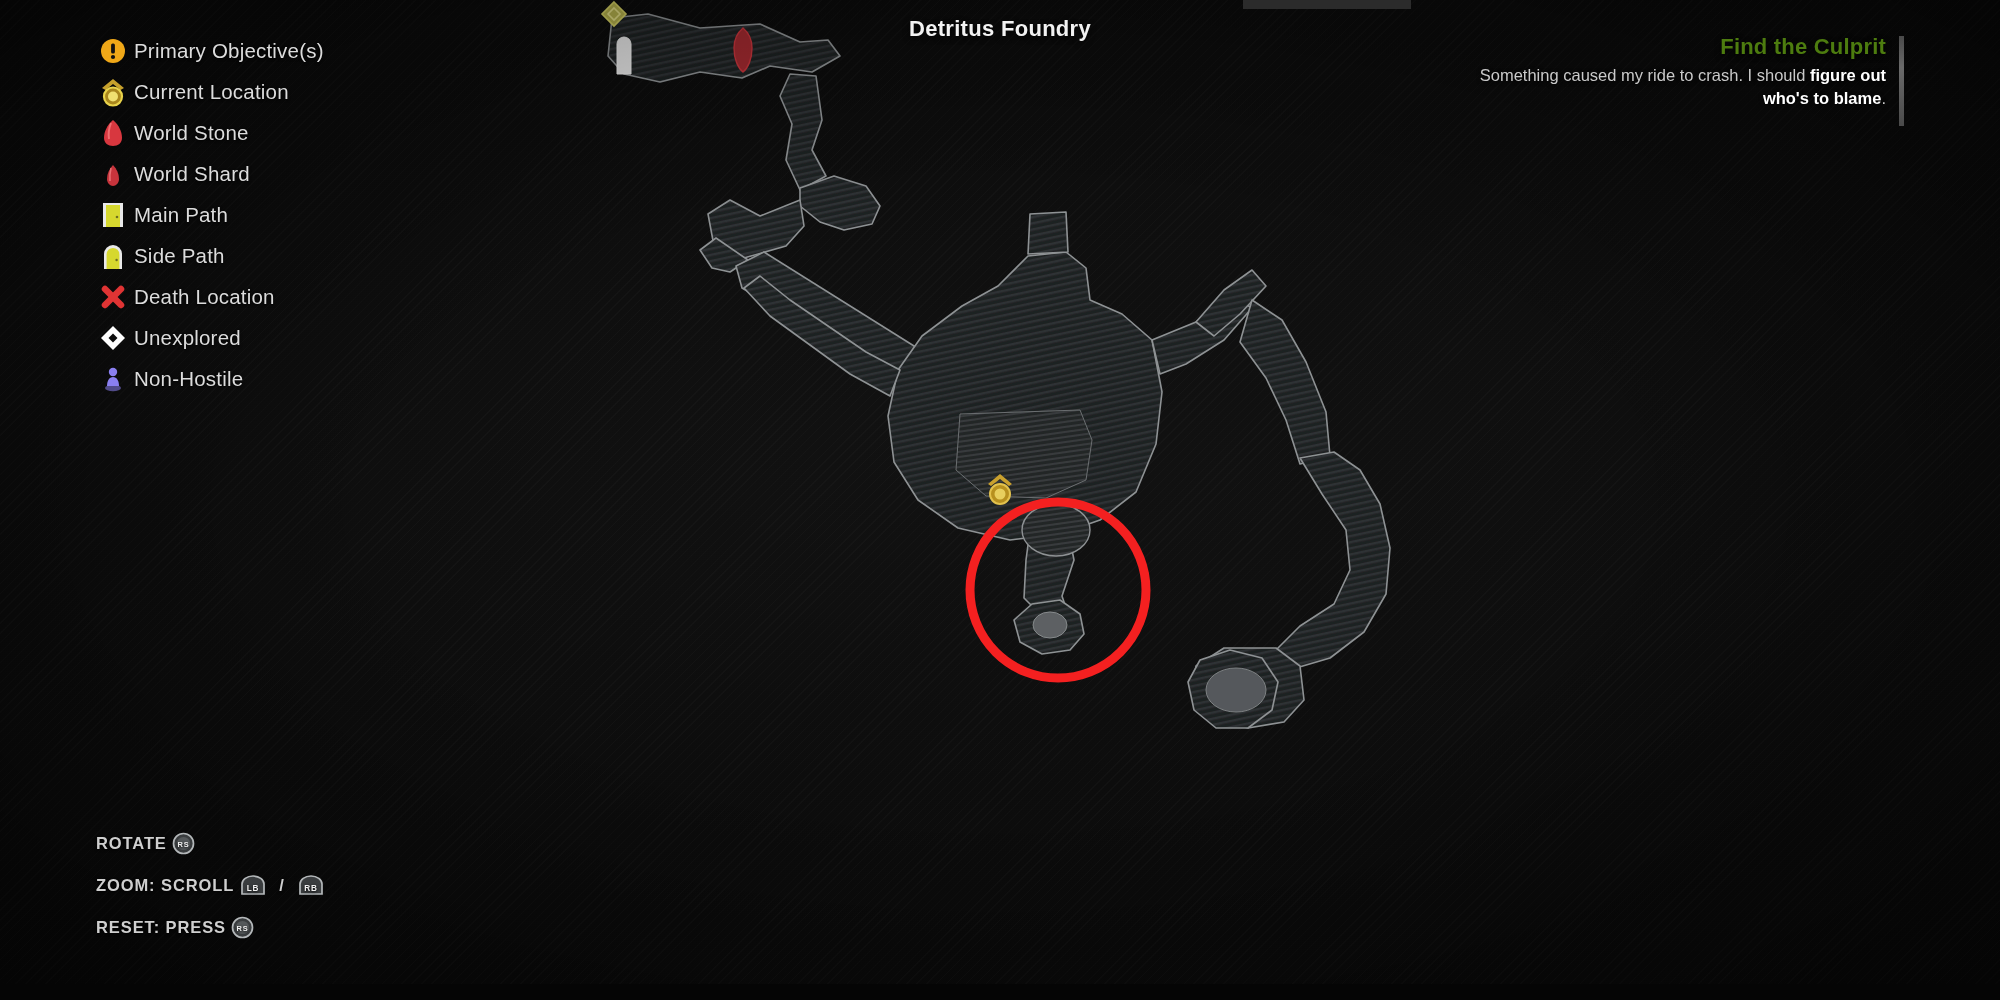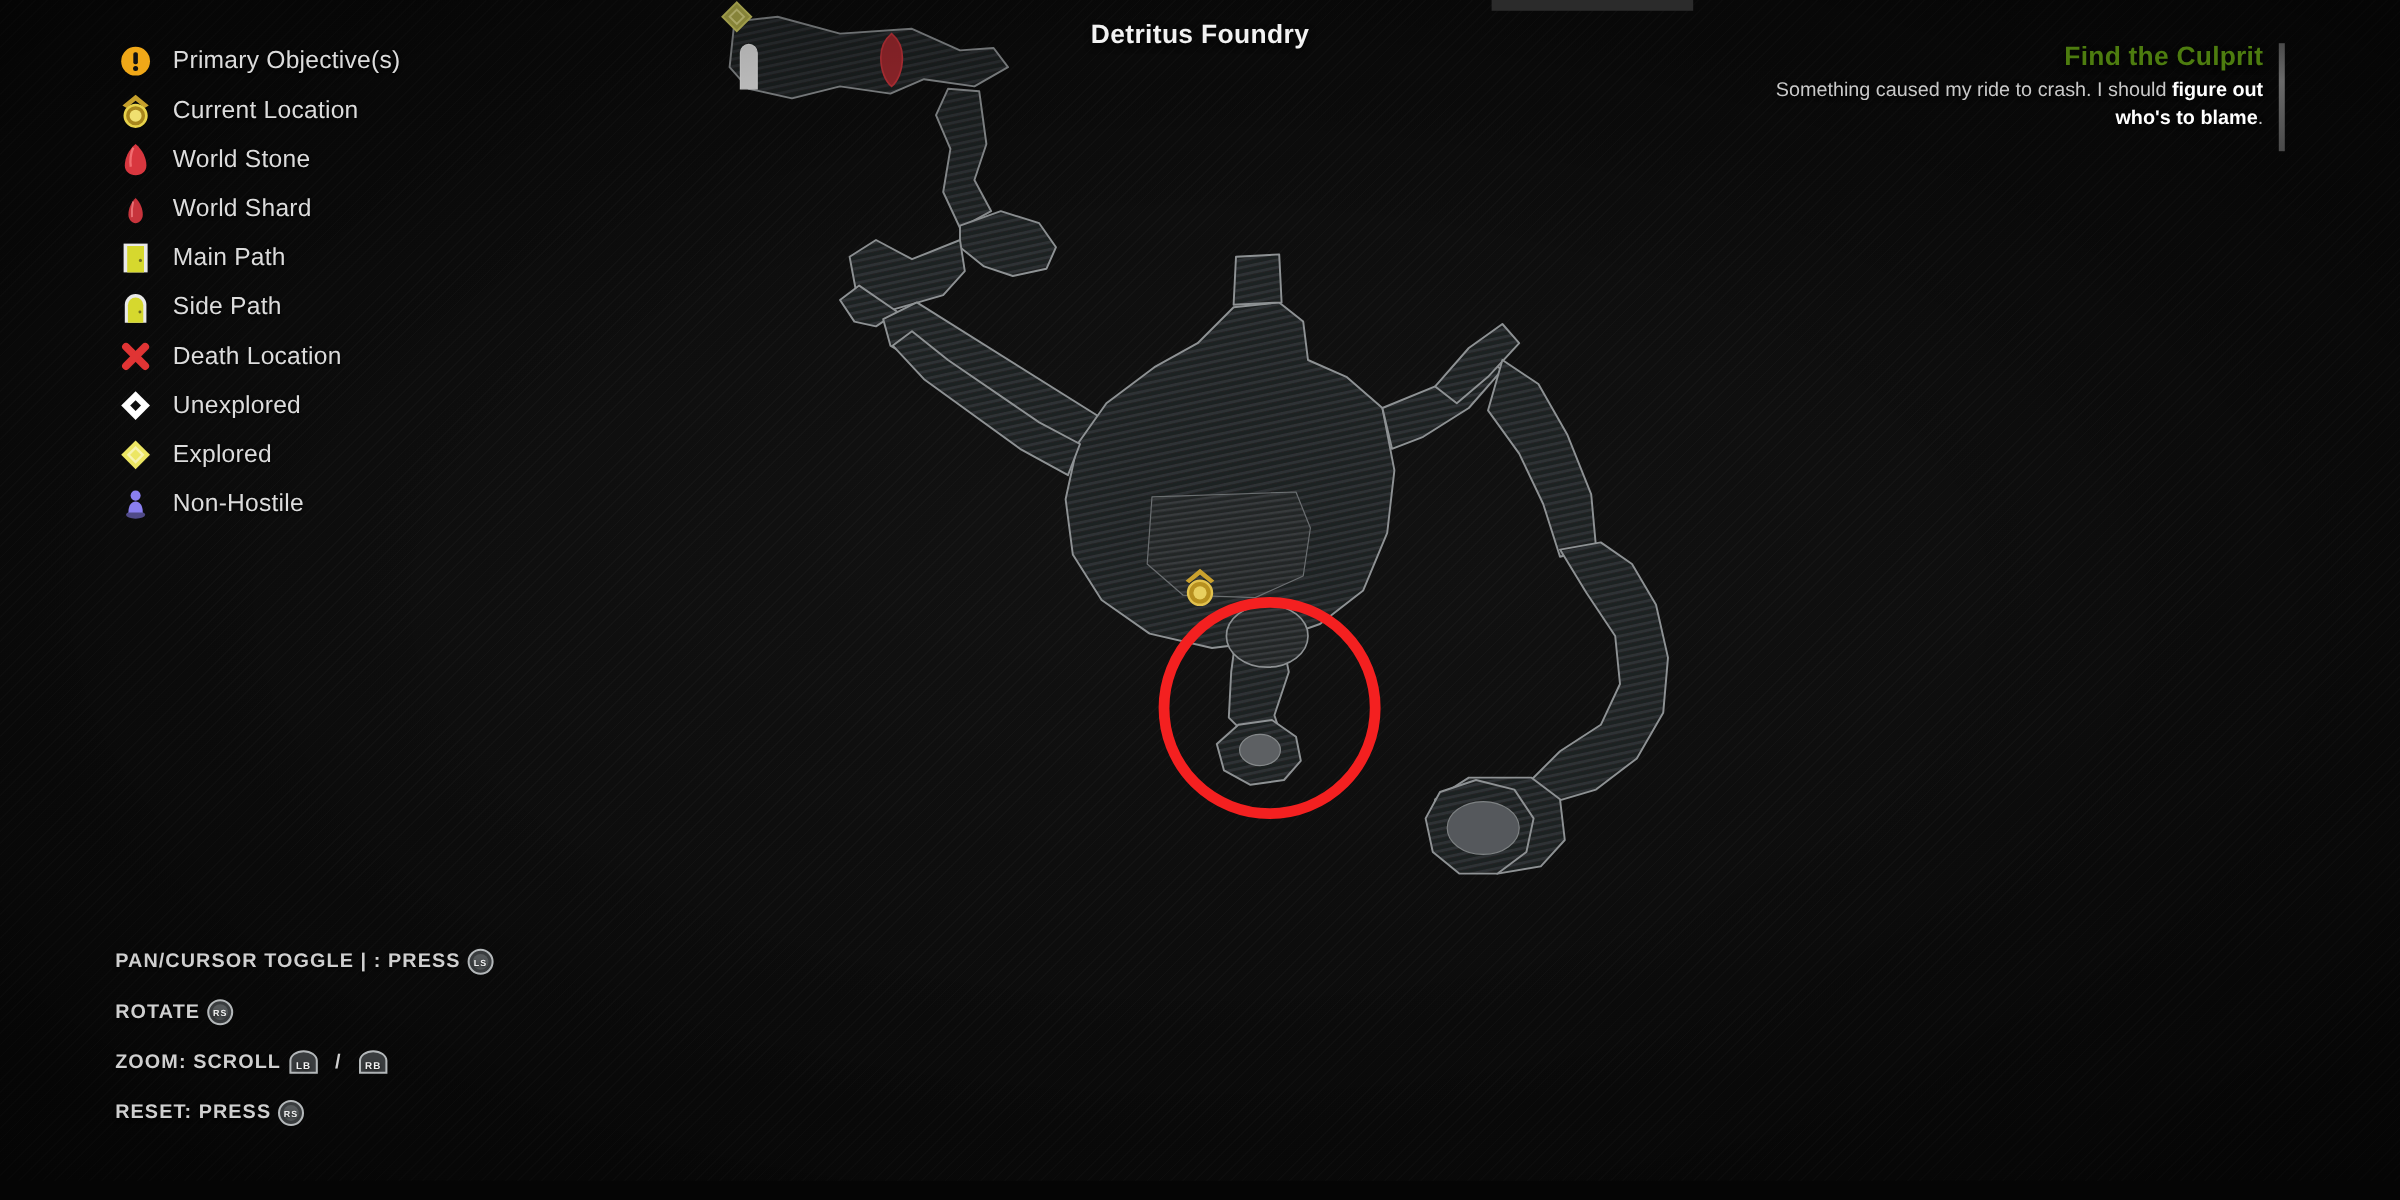--- a/index.html
+++ b/index.html
@@ -94,21 +94,21 @@
   }
   .legend-icon {
     width: 34px;
     height: 34px;
     display: flex;
     align-items: center;
     justify-content: center;
     flex: 0 0 34px;
   }
   .legend-label {
-    margin-left: 14px;
+    margin-left: 4px;
     font-size: 20.5px;
     color: #dcdcdc;
     letter-spacing: 0.2px;
     text-shadow: 0 1px 3px rgba(0,0,0,0.95);
   }
 
   
   .quest {
     position: absolute;
     right: 100px;
@@ -355,58 +355,39 @@
           <svg xmlns="http://www.w3.org/2000/svg" width="30" height="30" viewBox="0 0 30 30">
             <path d="M15 3 L27 15 L15 27 L3 15 Z" fill="#ffffff"></path>
         <path d="M15 10.5 L19.5 15 L15 19.5 L10.5 15 Z" fill="#0d0d0d"></path>
           </svg>
         </span>
         <span class="legend-label">Unexplored</span>
       </div>
       <div class="legend-row">
         <span class="legend-icon">
           <svg xmlns="http://www.w3.org/2000/svg" width="30" height="30" viewBox="0 0 30 30">
-            <path d="M15 3 L27 15 L15 27 L3 15 Z" fill="#ece663"></path>
-        <path d="M15 9 L21 15 L15 21 L9 15 Z" fill="none" stroke="#f7f3b0" stroke-width="2"></path>
-          </svg>
-        </span>
-        <span class="legend-label">Explored</span>
-      </div>
-      <div class="legend-row">
-        <span class="legend-icon">
-          <svg xmlns="http://www.w3.org/2000/svg" width="30" height="30" viewBox="0 0 30 30">
             <circle cx="15" cy="8" r="4.2" fill="#8a7ff0"></circle>
         <path d="M15 13 C19 13 21 17 21 22 L9 22 C9 17 11 13 15 13 Z" fill="#8a7ff0"></path>
         <ellipse cx="15" cy="24" rx="8" ry="3.2" fill="#8a7ff0" opacity="0.55"></ellipse>
           </svg>
         </span>
         <span class="legend-label">Non-Hostile</span>
       </div>
     </div>
 
   <div class="quest-bar"></div>
   <div class="quest">
     <div class="quest-title">Find the Culprit</div>
     <div class="quest-desc">
       <span>Something caused my ride to crash. I should </span><b>figure out who's to blame</b><span>.</span>
     </div>
   </div>
 
   <div class="controls" id="controls">
       <div class="ctrl-row">
-        <span class="ctrl-text">PAN/CURSOR TOGGLE | : PRESS</span>
-        <span class="ctrl-glyph">
-          <svg xmlns="http://www.w3.org/2000/svg" width="25" height="25" viewBox="0 0 25 25">
-      <circle cx="12.5" cy="12.5" r="10" fill="#3a3d3f" stroke="#b4b8ba" stroke-width="1.7"></circle>
-      <circle cx="12.5" cy="12.5" r="6.6" fill="#55595b"></circle>
-      <text x="12.5" y="16" font-family="Liberation Sans, sans-serif" font-size="7.4" font-weight="bold" fill="#f0f0f0" text-anchor="middle">LS</text>
-          </svg>
-        </span>
-      </div>
-      <div class="ctrl-row">
         <span class="ctrl-text">ROTATE</span>
         <span class="ctrl-glyph">
           <svg xmlns="http://www.w3.org/2000/svg" width="25" height="25" viewBox="0 0 25 25">
       <circle cx="12.5" cy="12.5" r="10" fill="#3a3d3f" stroke="#b4b8ba" stroke-width="1.7"></circle>
       <circle cx="12.5" cy="12.5" r="6.6" fill="#55595b"></circle>
       <text x="12.5" y="16" font-family="Liberation Sans, sans-serif" font-size="7.4" font-weight="bold" fill="#f0f0f0" text-anchor="middle">RS</text>
           </svg>
         </span>
       </div>
       <div class="ctrl-row">

